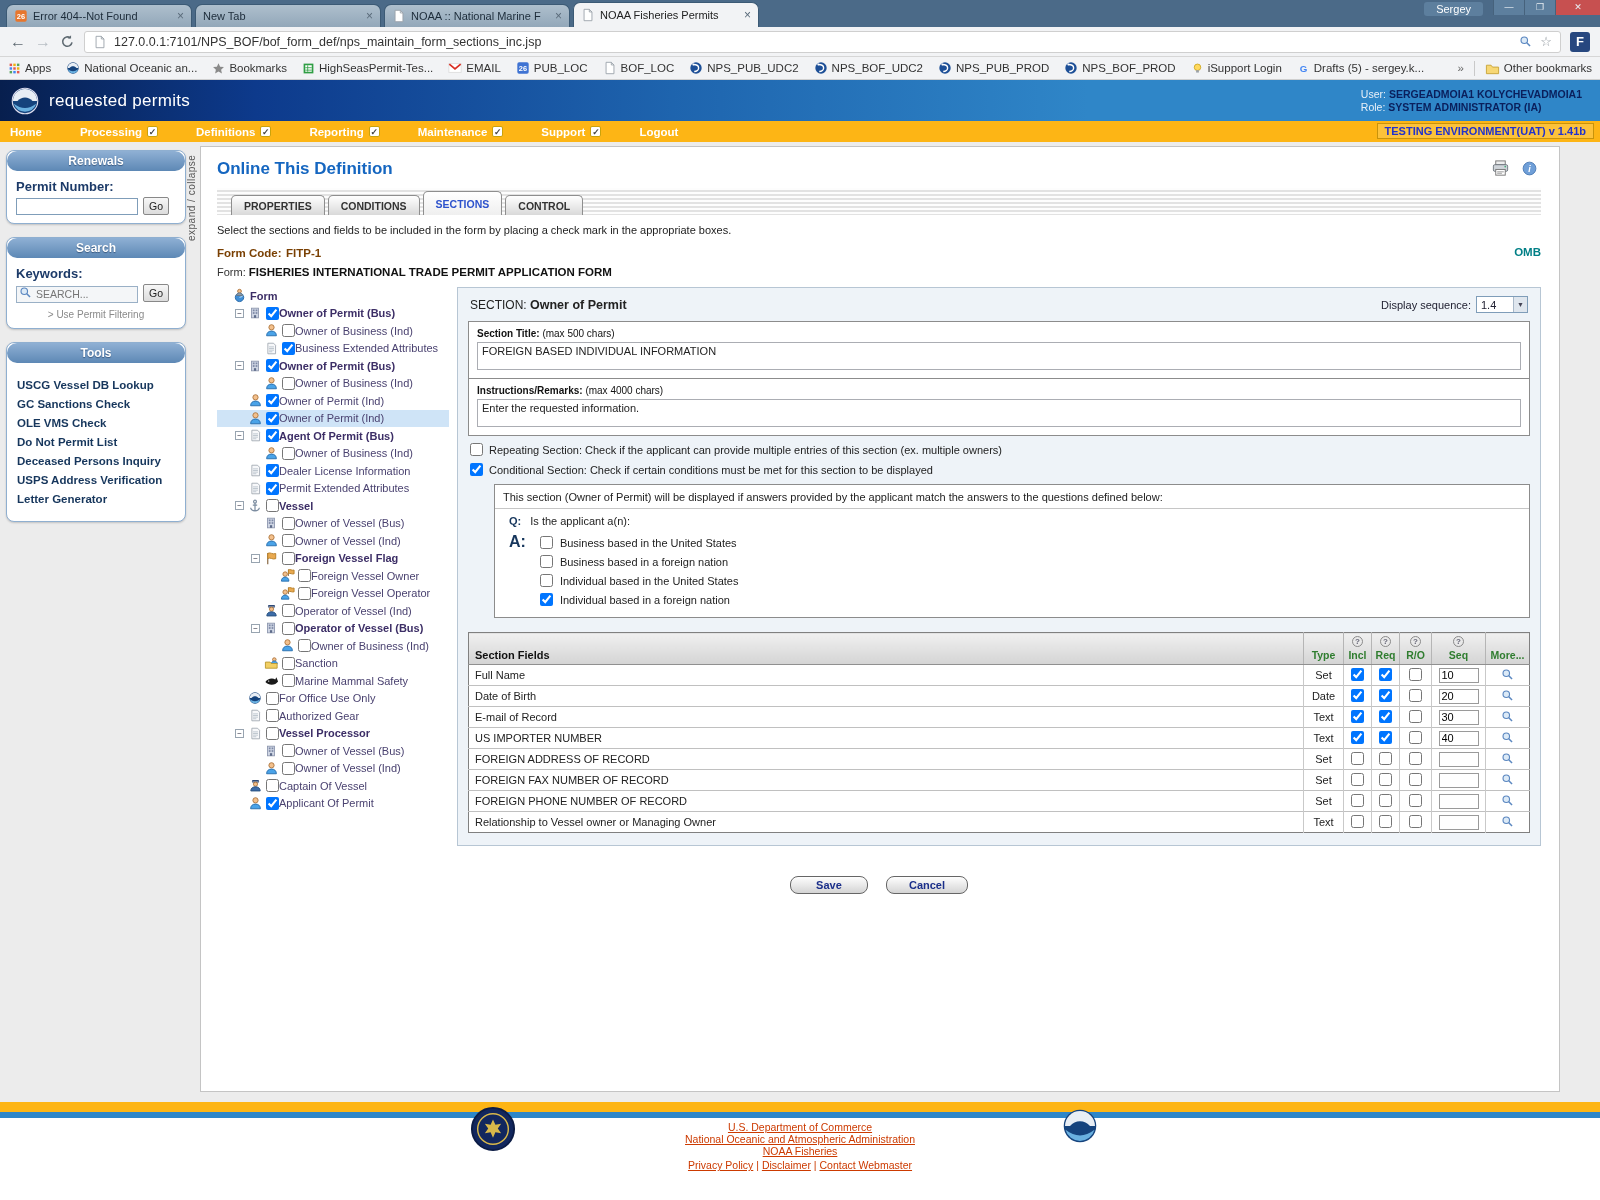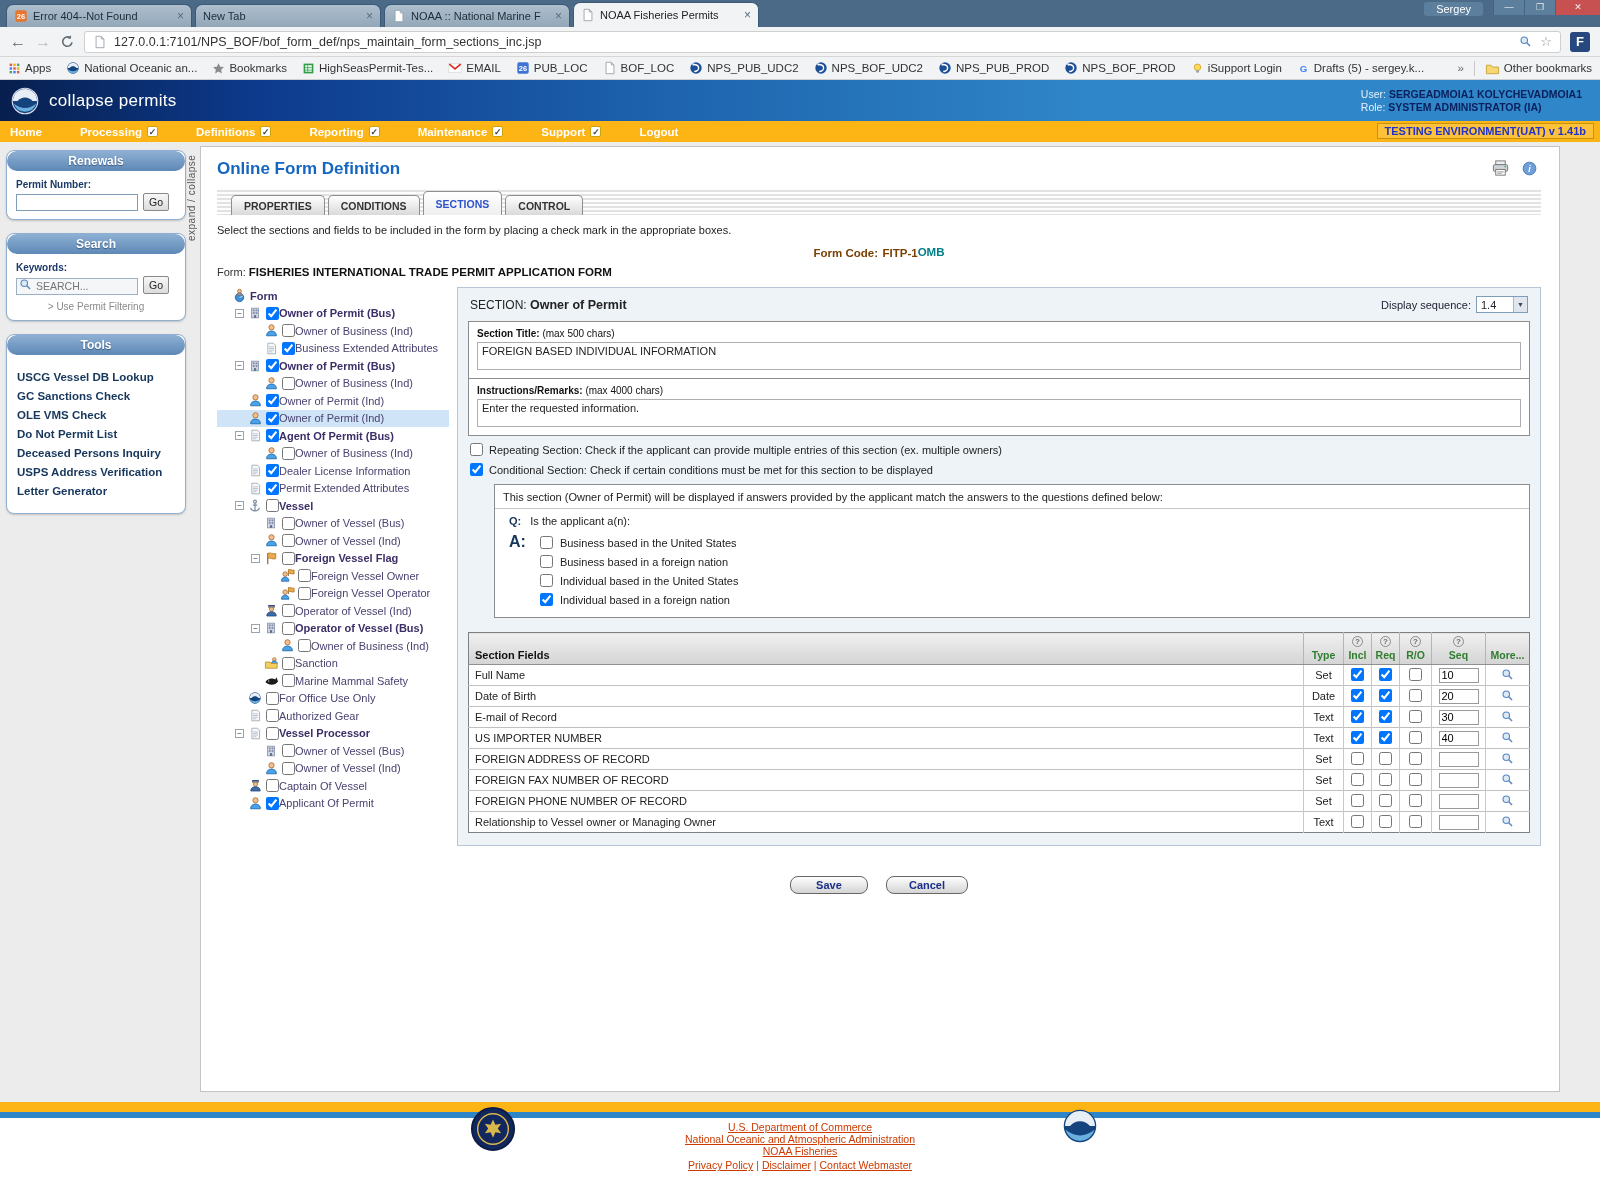--- a/index.html
+++ b/index.html
@@ -58,21 +58,21 @@
               color:#2233cc; font-weight:bold; font-size:11px; padding:1px 7px; }
 
   
   .grayband { position:absolute; top:142px; left:0; right:0; height:960px; background:#ececec; }
   .sidebar { position:absolute; left:6px; top:150px; width:180px; }
   .panel { border:1px solid #8fafd0; border-radius:8px; background:#fff; margin-bottom:13px;
            overflow:hidden; box-shadow:0 1px 2px rgba(0,0,0,.18); }
   .panel-h { height:20px; background:linear-gradient(#8fb0d4,#5d88b5); color:#fff; font-weight:bold;
              font-size:12px; text-align:center; line-height:20px; text-shadow:0 1px 1px #3a5a80;border-radius:10px; }
   .panel-b { padding:8px 9px; }
-  .fieldlabel { font-size:10px; font-weight:bold; color:#1c3a68; margin-bottom:3px; }
+  .fieldlabel { font-size:13px; font-weight:bold; color:#1c3a68; margin-bottom:3px; }
   .inline { display:flex; align-items:center; gap:5px; }
   .txtinput { width:122px; height:17px; border:1px solid #7f9db9; font-size:11px; padding:0 3px; }
   .gobtn { height:18px; padding:0 5px; font-size:10.5px; border:1px solid #888;
            background:linear-gradient(#f7f7f7,#dcdcdc); border-radius:2px; color:#222; }
   .searchwrap { position:relative; width:122px; }
   .searchwrap .icn { position:absolute; left:3px; top:2px; }
   .searchwrap input { width:122px; height:17px; border:1px solid #9ab0c6; background:#f4f6f8;
                       font-size:10.5px; padding:0 3px 0 19px; color:#666; }
   .filterlink { margin-top:6px; text-align:center; font-size:10px; color:#8a8a8a; }
   .toolslist { padding:9px 10px; }
@@ -87,21 +87,21 @@
   .cardtitle { color:#1566c0; font-size:17px; font-weight:bold; }
   .cardicons { position:absolute; right:22px; top:12px; display:flex; align-items:center; gap:12px; }
   .tabsbar { margin-top:9px; height:27px;
              background:repeating-linear-gradient(#fdfdfd 0 2px,#e2e2e2 2px 4px);
              display:flex; align-items:flex-end; padding-left:14px; }
   .ftab { height:20px; padding:0 12px; margin-right:3px; display:flex; align-items:center;
           background:linear-gradient(#ffffff,#d9d9d9); border:1px solid #8e8e8e; border-bottom:none;
           border-radius:5px 5px 0 0; font-size:10.5px; font-weight:bold; color:#333; }
   .ftab.active { height:24px; color:#2d52cc; background:linear-gradient(#ffffff,#efefef); }
   .instr { margin-top:9px; font-size:11px; color:#222; }
-  .fcrow { margin-top:7px; display:flex; justify-content:center; align-items:center; }
+  .fcrow { margin-top:7px; display:flex; justify-content:space-between; align-items:center; }
   .fclabel, .fcvalue { font-size:11.5px; font-weight:bold; color:#7a4003; }
   .omb { font-size:11.5px; font-weight:bold; color:#007f86; }
   .formrow { margin-top:5px; font-size:11px; color:#333; }
   .formname { font-weight:bold; color:#111; font-size:11.5px; }
 
   .contentrow { margin-top:9px; display:flex; align-items:flex-start; }
   
   .tree { width:232px; flex:none; }
   .trow { height:17.5px; display:flex; align-items:center; font-size:11px; color:#4a4270; white-space:nowrap; }
   .trow.sel { background:#cfe4f7; }
@@ -394,21 +394,21 @@
 
   <div class="appheader">
     <span class="icn" id="noaalogo-slot">
         <svg viewBox="0 0 16 16" width="30" height="30">
           <circle cx="8" cy="8" r="6.8" fill="#15437d" stroke="#dde" stroke-width=".6"></circle>
           <path d="M1.6 8a6.4 6.4 0 0 1 12.8 0z" fill="#e8eef5"></path>
           <path d="M4 8c2-2.5 6-2.5 8 0-2 4-6 4-8 0z" fill="#15437d"></path>
           <path d="M2 9.5a6.4 6.4 0 0 0 12 0c-4 3-8 3-12 0z" fill="#69b0e0"></path>
         </svg>
       </span>
-    <span class="brand">collapse permits</span>
+    <span class="brand">requested permits</span>
     <div class="userinfo">
       <div><span class="lbl">User:</span> <span class="val">SERGEADMOIA1 KOLYCHEVADMOIA1</span></div>
       <div><span class="lbl">Role:</span> <span class="val">SYSTEM ADMINISTRATOR (IA)</span></div>
     </div>
   </div>
 
   <div class="navbar">
     <span id="navitems" style="display:flex;align-items:center;gap:38px;">
         <span class="navitem">
           <span>Home</span>
@@ -481,21 +481,21 @@
           <span class="toollink">Do Not Permit List</span>
           <span class="toollink">Deceased Persons Inquiry</span>
           <span class="toollink">USPS Address Verification</span>
           <span class="toollink">Letter Generator</span>
         </div>
     </div>
   </div>
   <div class="expandtab">expand / collapse</div>
 
   <div class="card">
-    <div class="cardtitle">Online Form Definition</div>
+    <div class="cardtitle">Online This Definition</div>
     <div class="cardicons">
       <span class="icn" id="printer-slot">
           <svg viewBox="0 0 20 20" width="19" height="19">
             <rect x="5" y="2" width="10" height="4" fill="#eee" stroke="#777"></rect>
             <rect x="2.5" y="6" width="15" height="7" rx="1.5" fill="#cfd4d9" stroke="#707880"></rect>
             <rect x="5" y="11" width="10" height="6" fill="#fff" stroke="#777"></rect>
             <path d="M6.5 13.5h7M6.5 15h5" stroke="#999"></path>
             <circle cx="15" cy="8" r=".9" fill="#4a7"></circle>
           </svg>
         </span>

